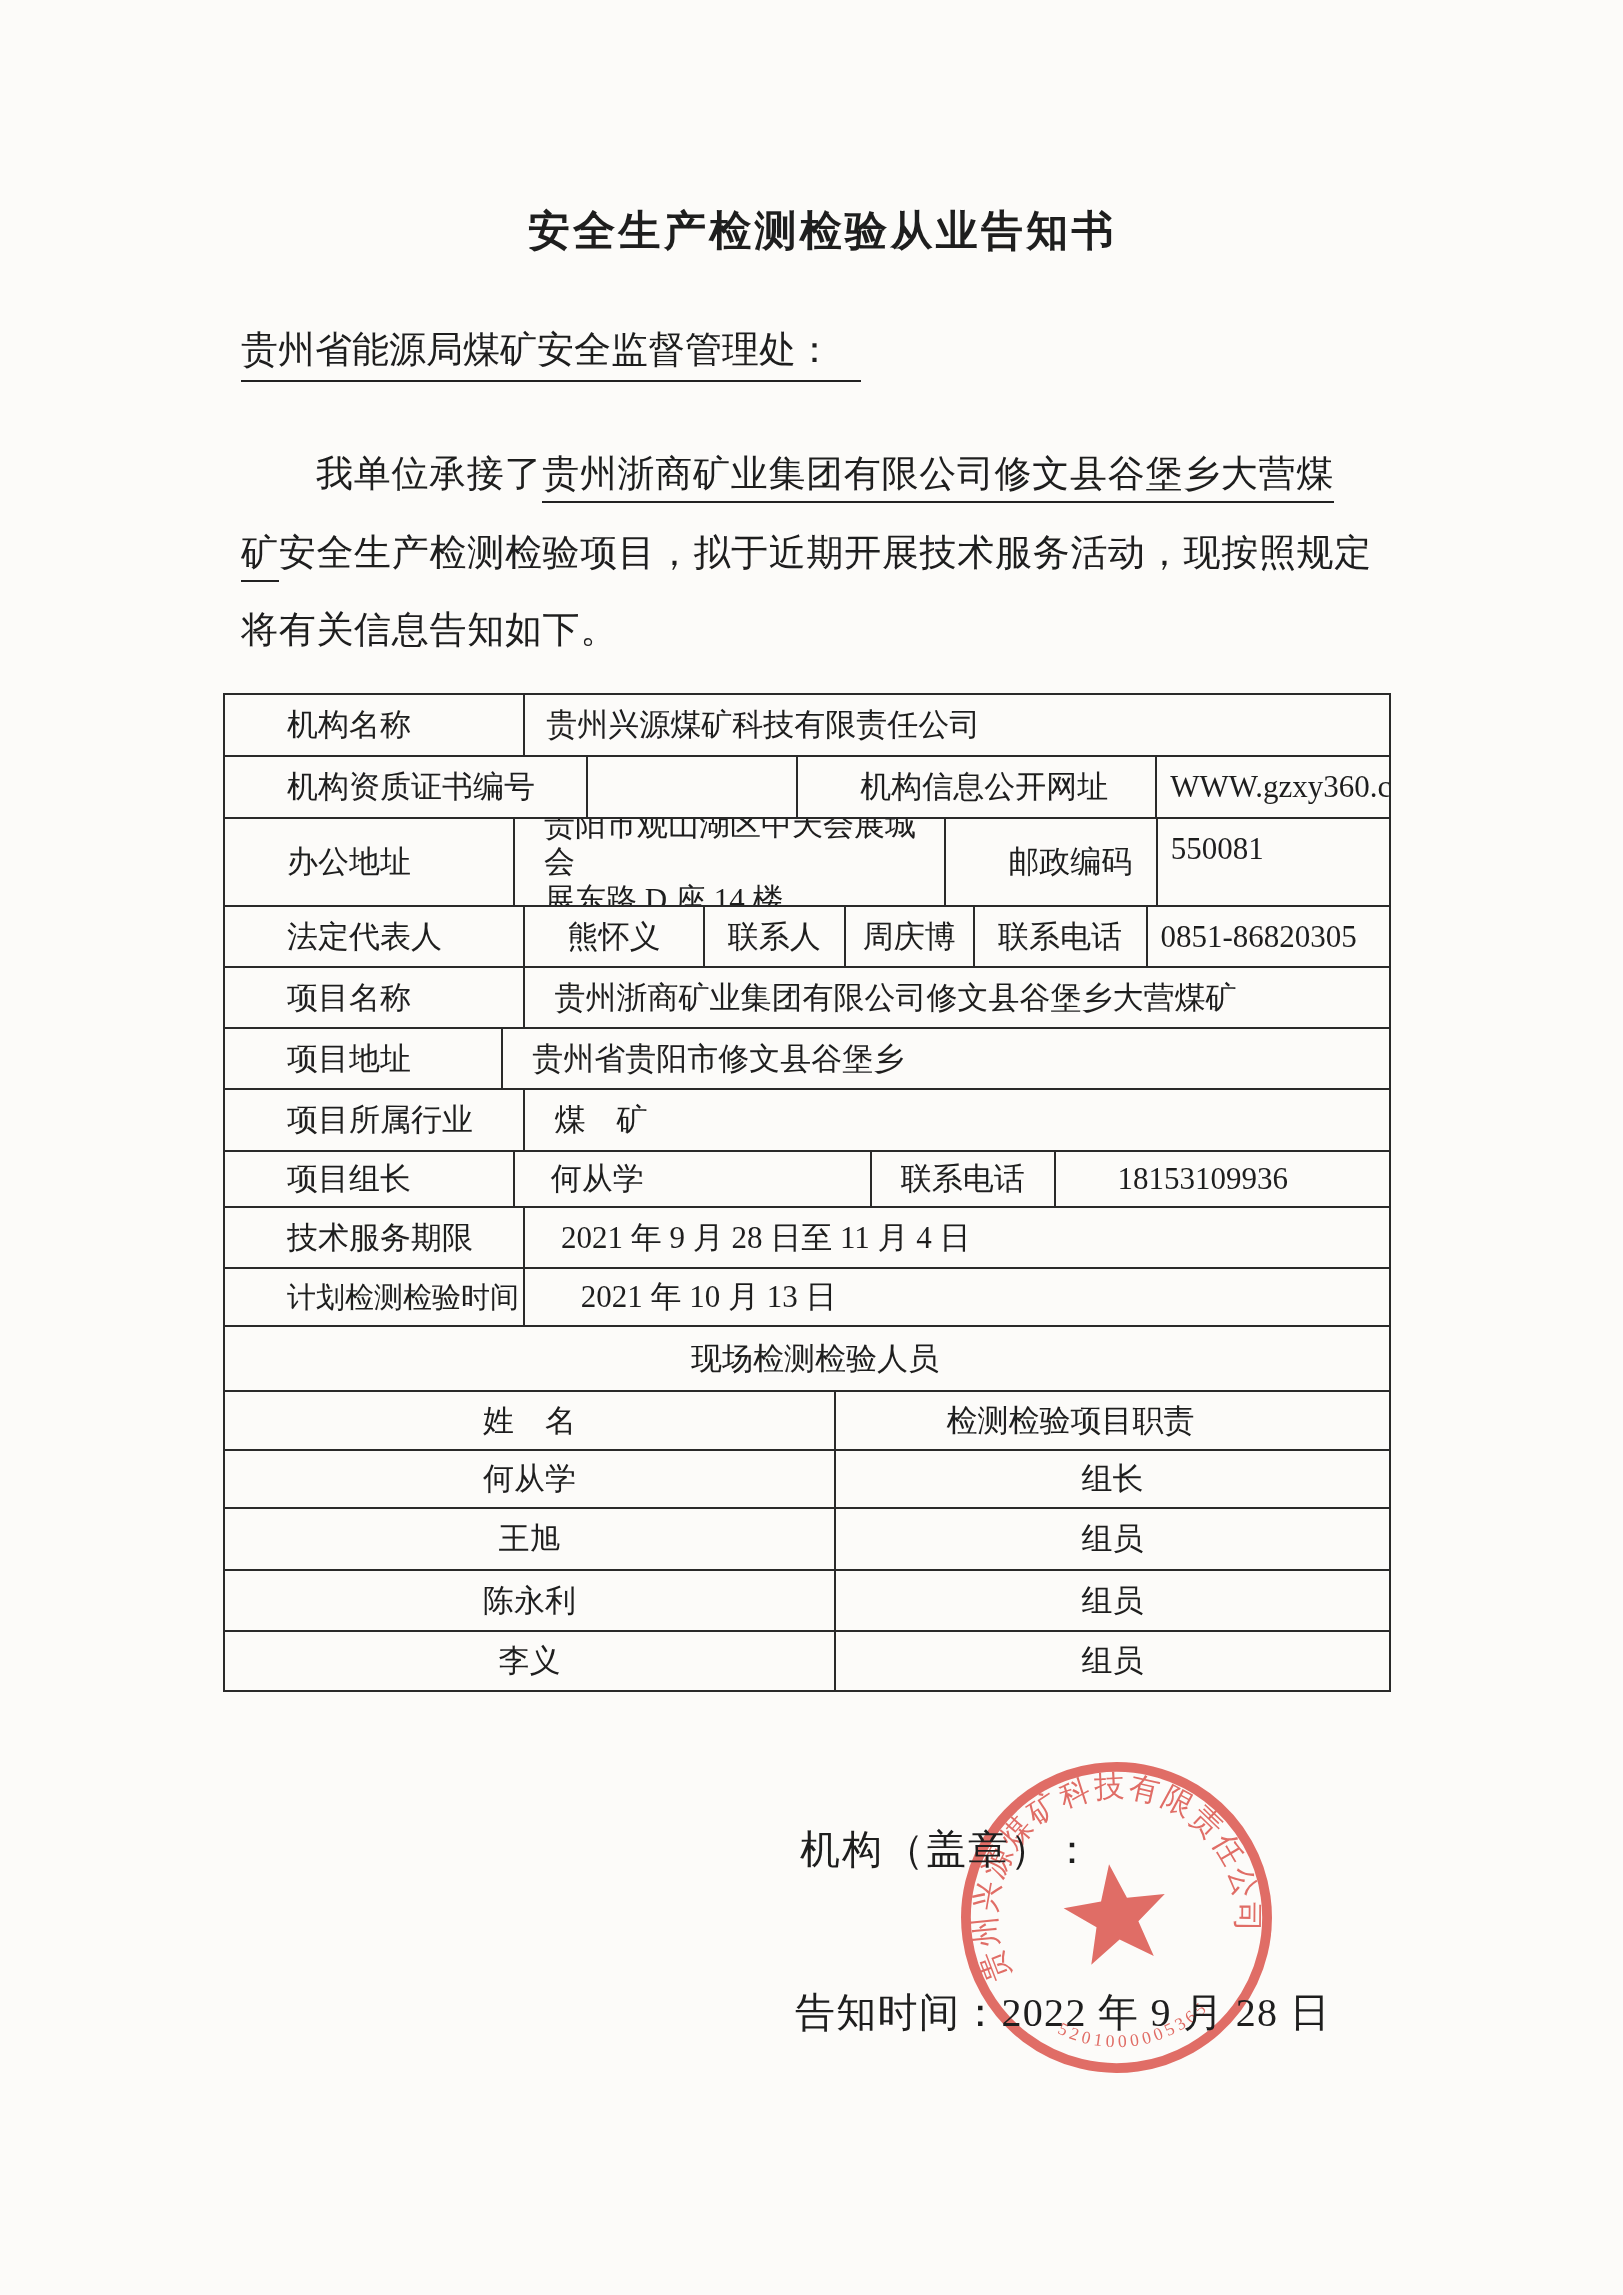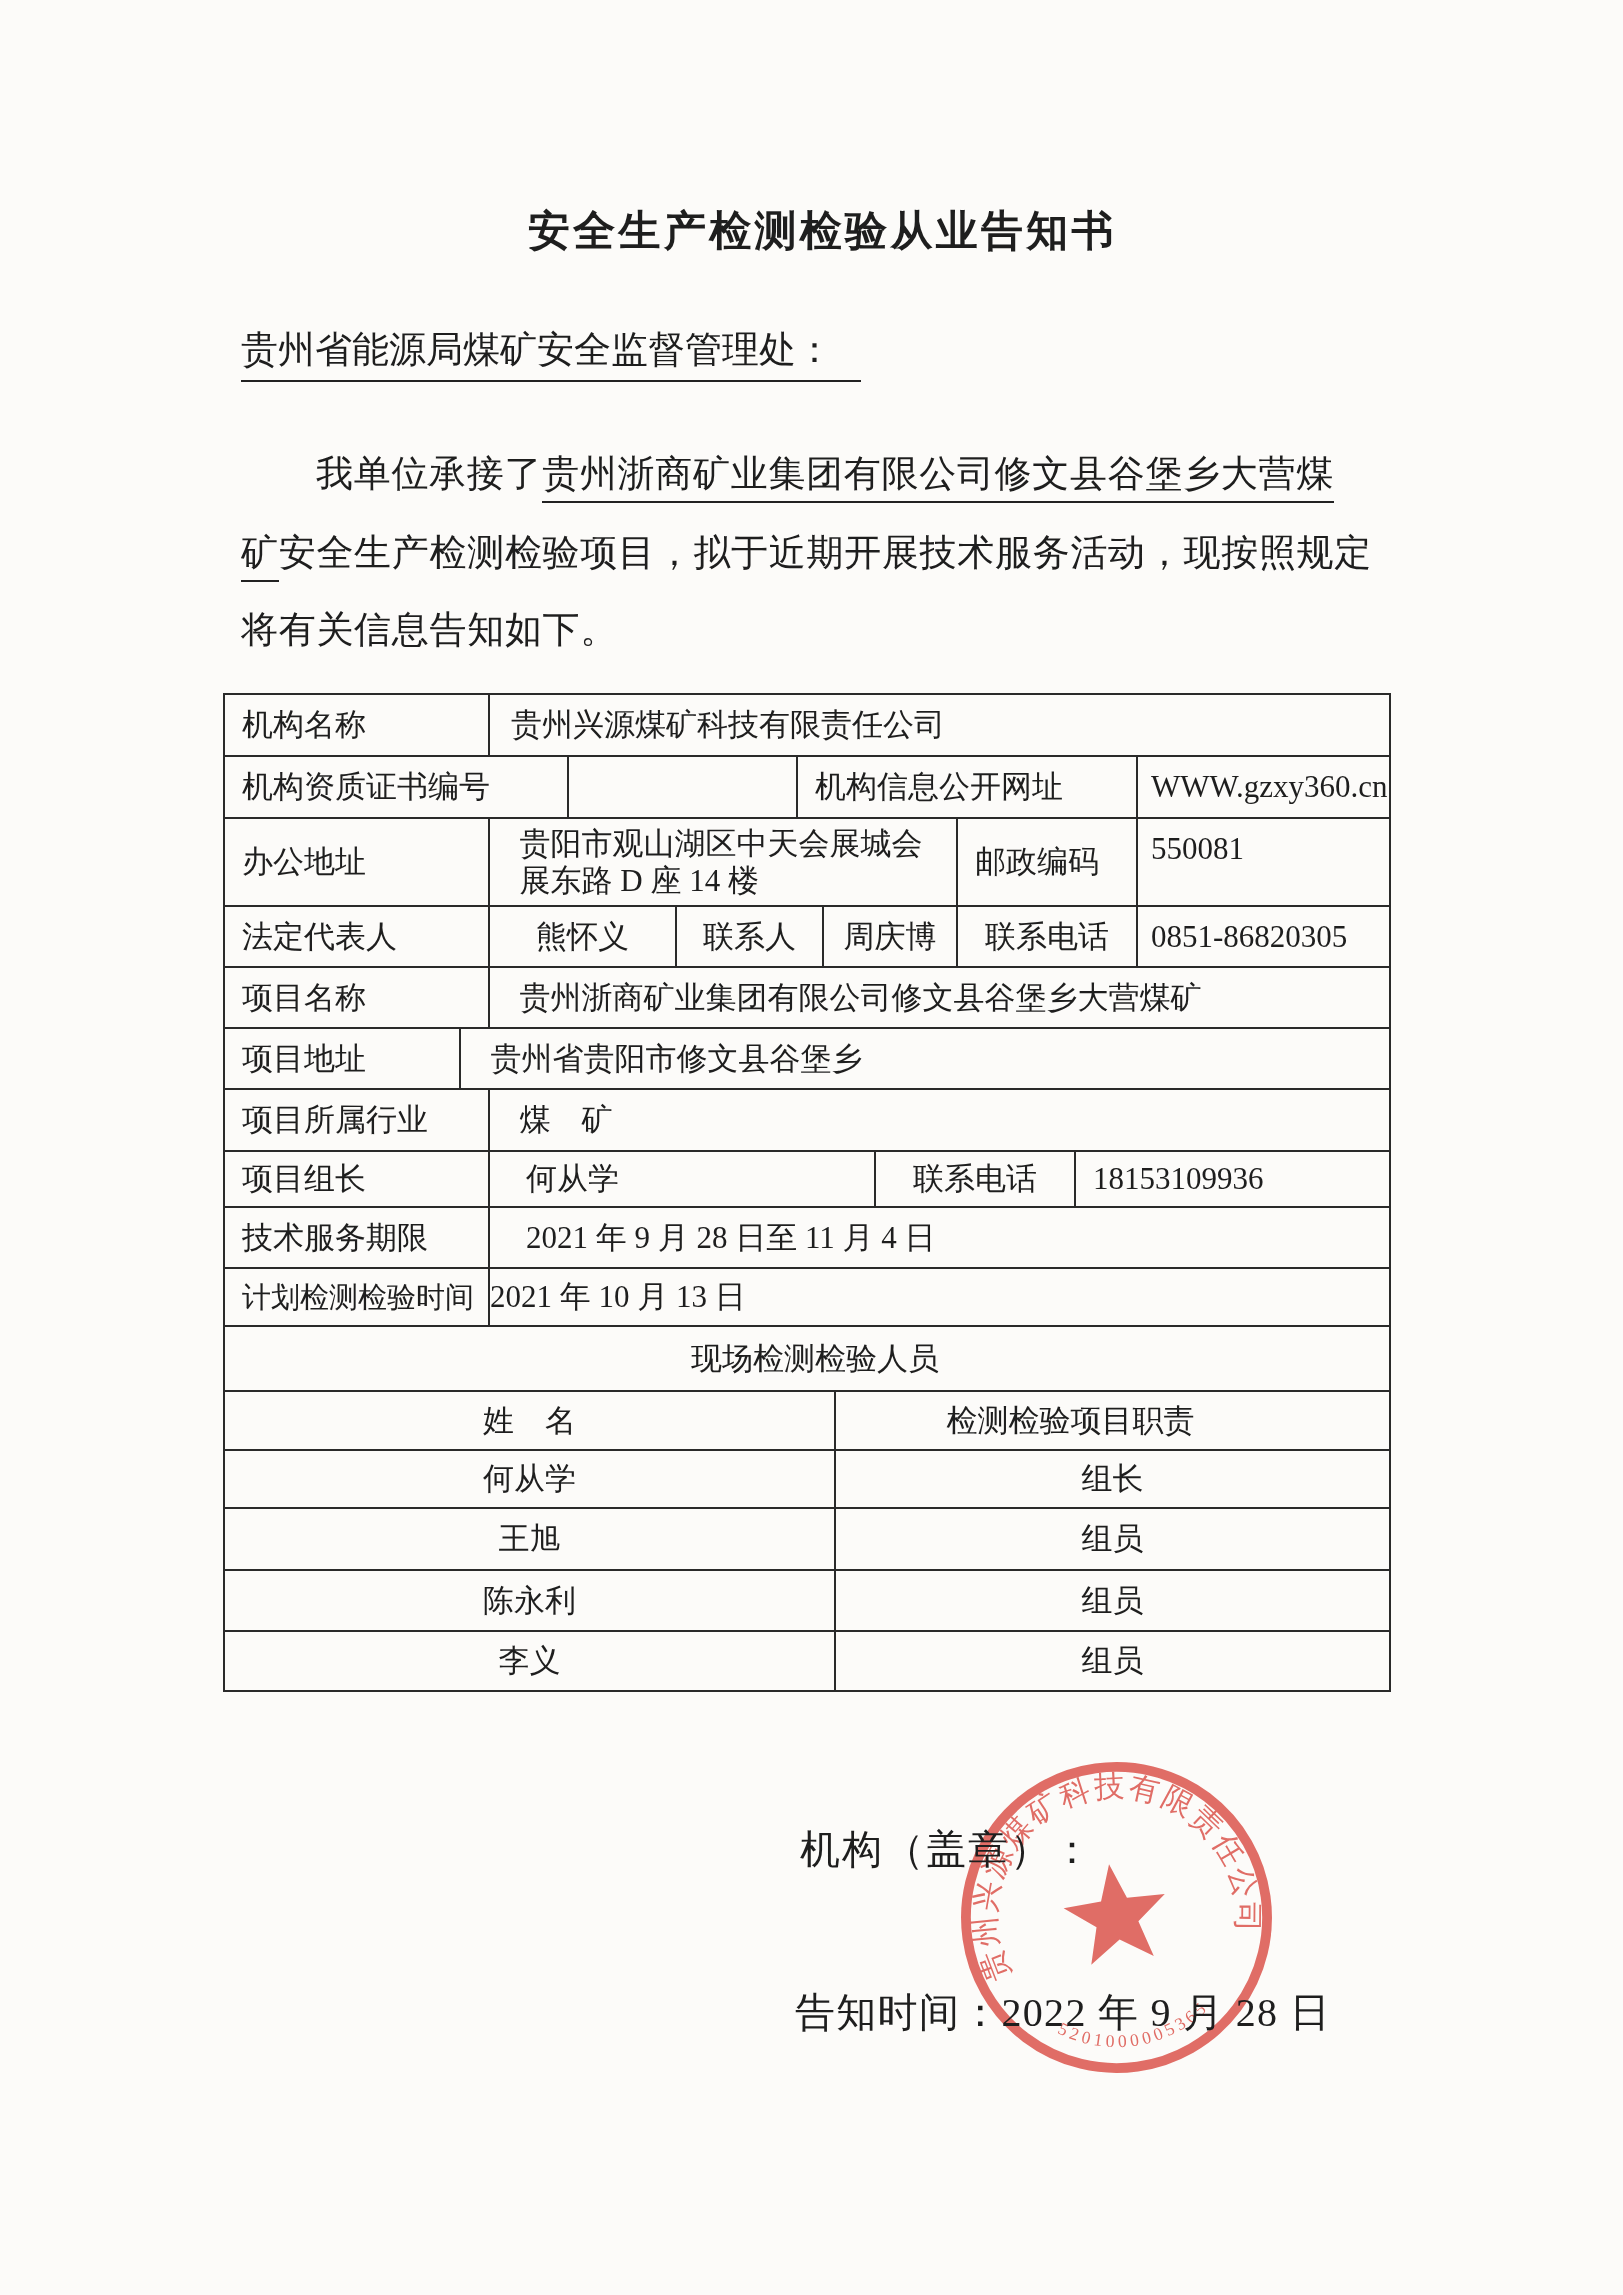--- a/index.html
+++ b/index.html
@@ -67,24 +67,24 @@
     border-right:2px solid #2a2a2a;
     box-sizing:border-box;
     display:flex;
     flex-direction:column;
     justify-content:center;
     font-size:31px;
     line-height:1.2;
     overflow:hidden;
   }
   .tcell:last-child{border-right:none;}
-  .pl26{padding-left:17px;}
+  .pl26{padding-left:17px;margin-left:45px;}
   .pl45{padding-left:29.5px;}
   .pl55{padding-left:36px;}
-  .pl85{font-family:Liberation Serif, serif;}
+  .pl85{padding-left:56px;font-family:Liberation Serif, serif;}
   .pl20{padding-left:13px;}
   .ctr{align-items:center;text-align:center;}
   .section-head{justify-content:center;align-items:center;text-align:center;margin-left:16px;}
   
   #sig-stamp-label{
     left:800px;top:1822px;
     font-size:40px;letter-spacing:2px;
     white-space:nowrap;
   }
   #sig-date-line{

